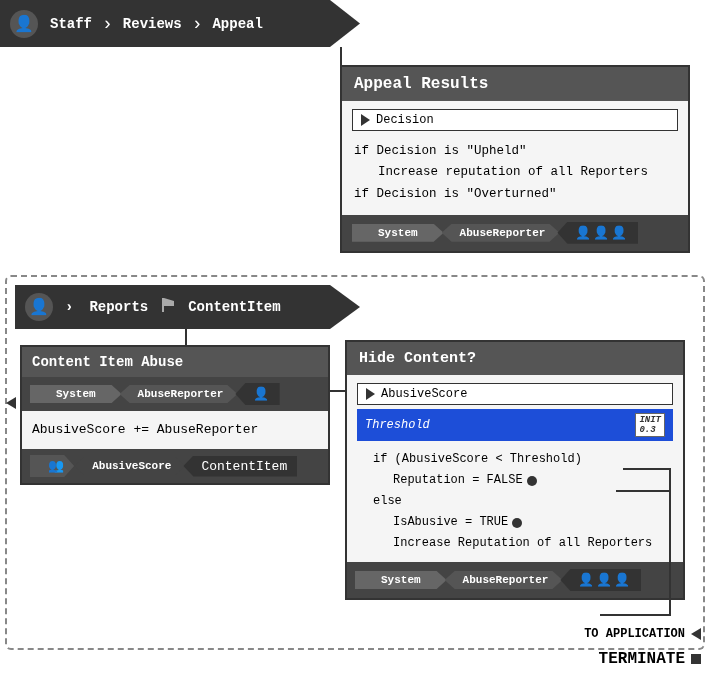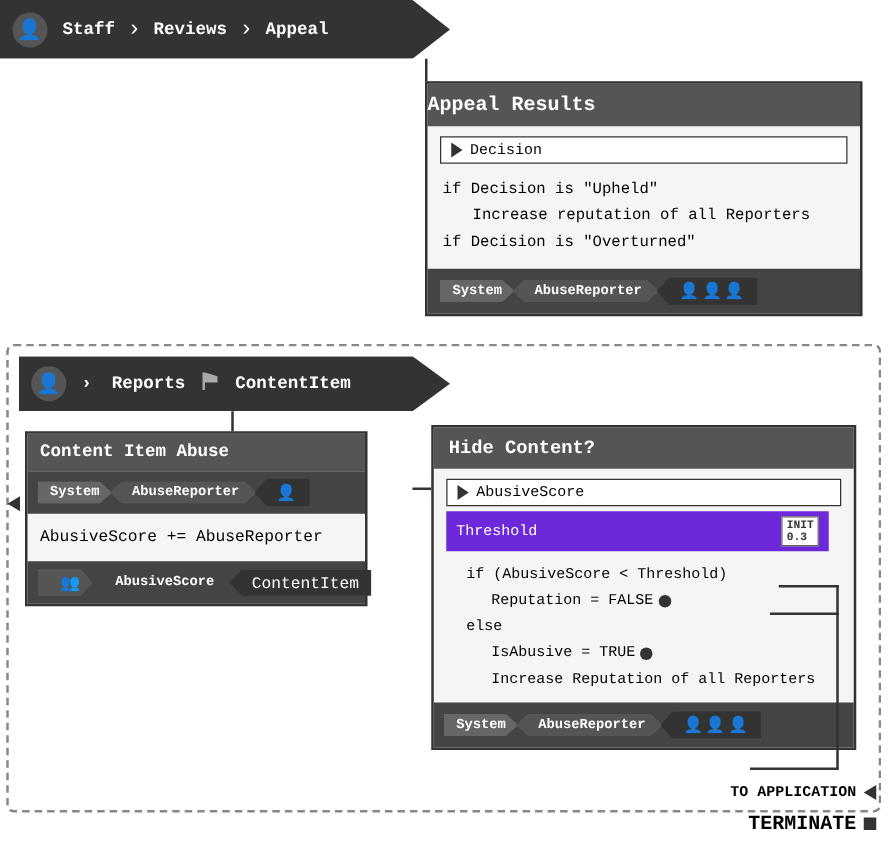--- a/index.html
+++ b/index.html
@@ -58,21 +58,21 @@
       left: 340px;
       width: 350px;
       background: #f5f5f5;
       border: 2px solid #333;
     }
     .appeal-card-title {
       background: #555;
       color: #fff;
       font-size: 16px;
       font-weight: bold;
-      padding: 8px 0;
+      padding: 8px 12px;
     }
     .decision-bar {
       background: #fff;
       border: 1.5px solid #333;
       margin: 8px 10px 4px 10px;
       padding: 3px 8px;
       display: flex;
       align-items: center;
       font-size: 12px;
     }
@@ -124,21 +124,21 @@
       width: 345px;
       clip-path: polygon(0 0, 315px 0, 345px 50%, 315px 100%, 0 100%);
       padding-left: 10px;
     }
 
     
     .content-card {
       position: absolute;
       top: 345px;
       left: 20px;
-      width: 274px;
+      width: 310px;
       background: #f5f5f5;
       border: 2px solid #333;
     }
     .content-card-title {
       background: #555;
       color: #fff;
       font-size: 14px;
       font-weight: bold;
       padding: 7px 10px;
     }
@@ -174,29 +174,30 @@
     .abusive-bar {
       background: #fff;
       border: 1.5px solid #333;
       margin: 8px 10px 4px 10px;
       padding: 3px 8px;
       display: flex;
       align-items: center;
       font-size: 12px;
     }
     .threshold-bar {
-      background: #6d28d9;
+      background: #1d4ed8;
       border: none;
-      margin: 0 20px 4px 10px;
+      margin: 0 10px 4px 10px;
       padding: 4px 8px;
       display: flex;
       align-items: center;
       font-size: 12px;
       color: #fff;
       justify-content: space-between;
+      font-style: italic;
     }
     .threshold-badge {
       background: #fff;
       color: #333;
       font-size: 9px;
       font-weight: bold;
       padding: 1px 3px;
       border: 1px solid #666;
     }
     .hide-body {
@@ -268,21 +269,21 @@
     .line-v {
       position: absolute;
       background: #333;
       width: 2px;
     }
 
     .chip-system {
       background: #666;
       color: #fff;
       font-size: 11px;
-      padding: 3px 10px;
+      padding: 3px 26px;
       clip-path: polygon(0 0, calc(100% - 10px) 0, 100% 50%, calc(100% - 10px) 100%, 0 100%);
       margin-right: -2px;
       font-weight: bold;
     }
     .chip-middle {
       color: #fff;
       font-size: 11px;
       padding: 3px 14px 3px 18px;
       clip-path: polygon(10px 0, calc(100% - 10px) 0, 100% 50%, calc(100% - 10px) 100%, 10px 100%, 0 50%);
       margin-right: -2px;

